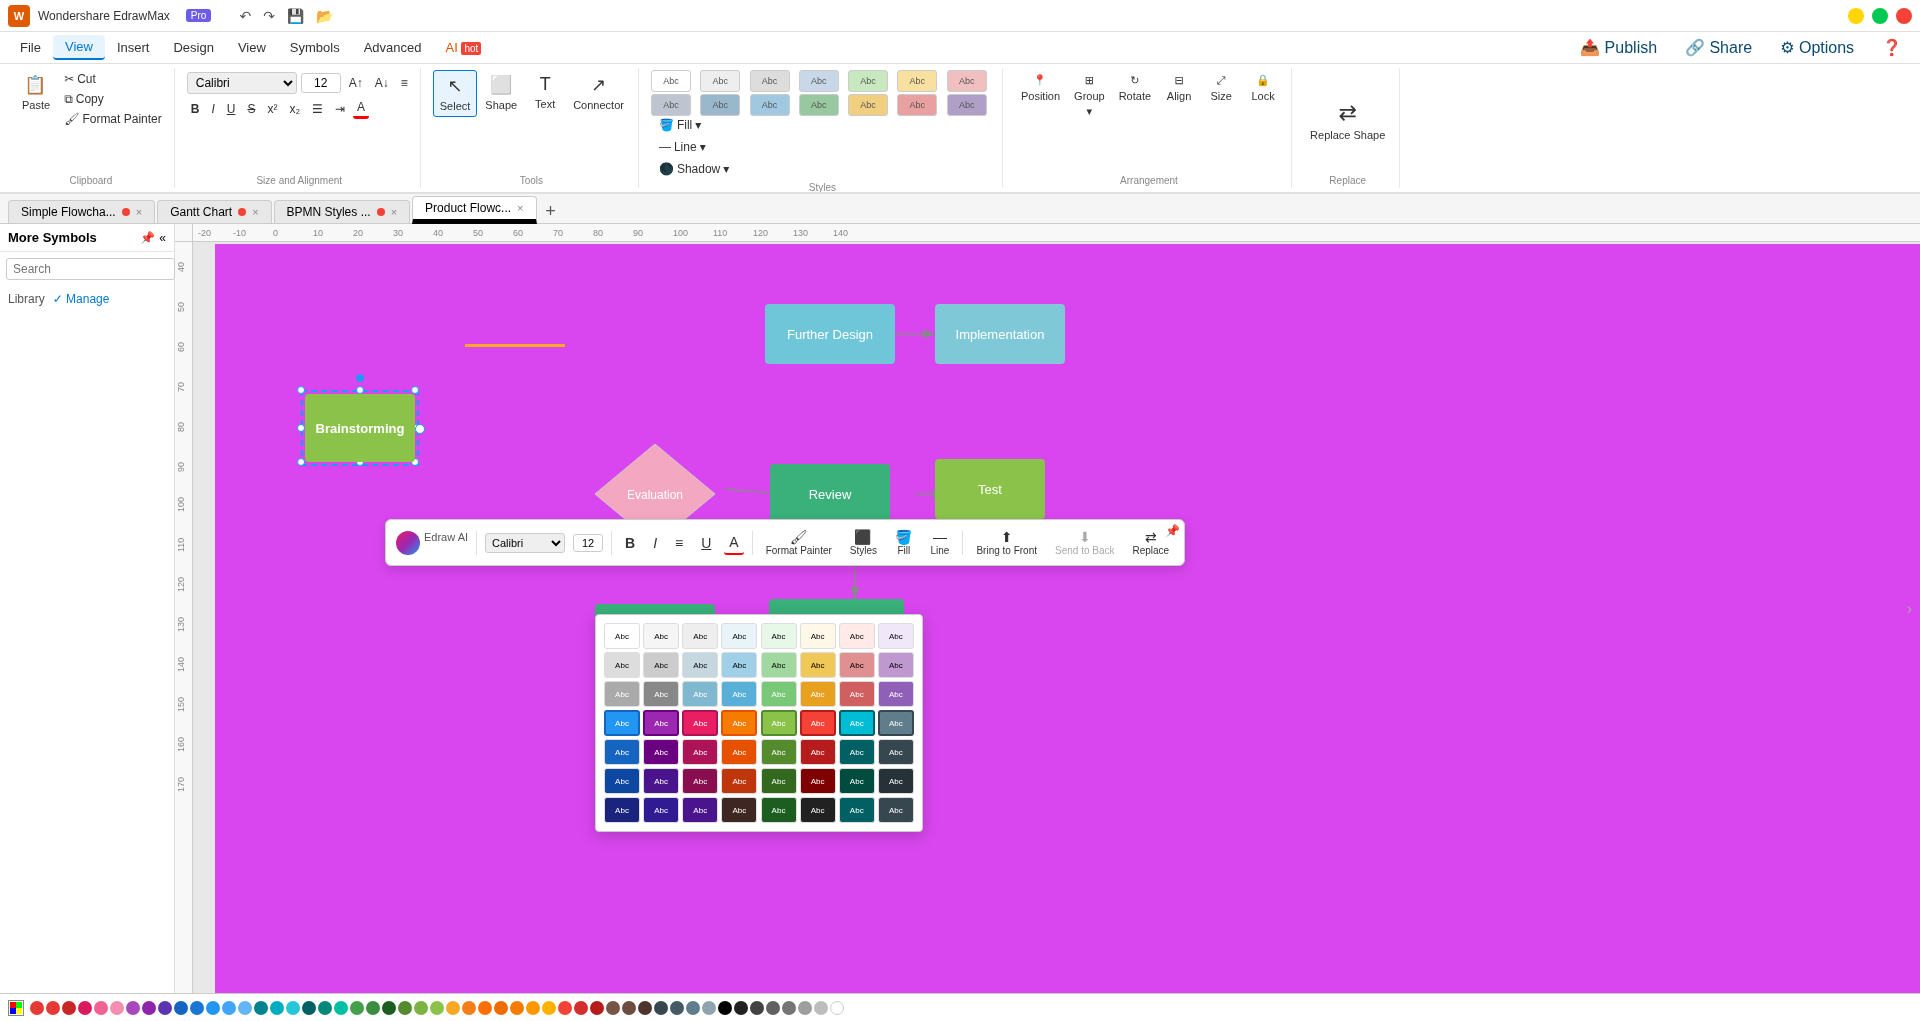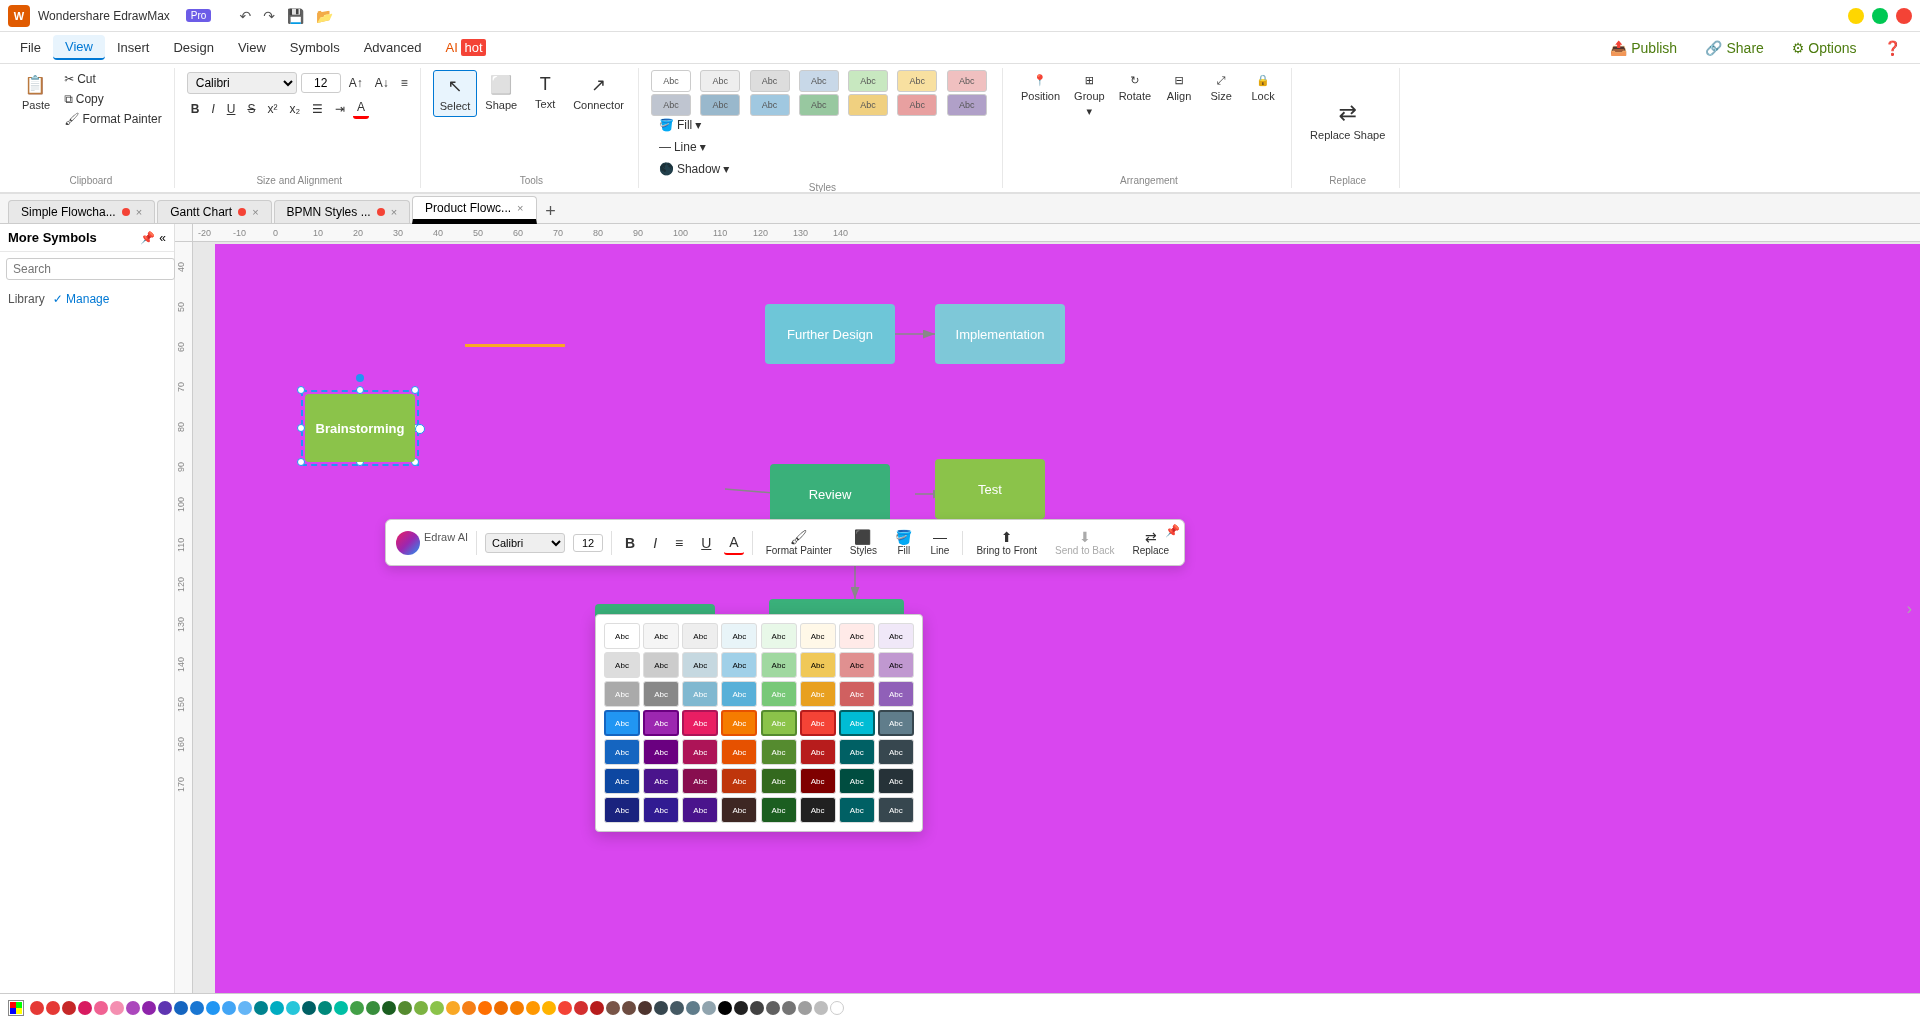--- a/index.html
+++ b/index.html
@@ -22,21 +22,21 @@
     #titlebar .tb-btn { background: none; border: none; cursor: pointer; padding: 2px 4px; font-size: 14px; color: #555; }
 
     
     #menubar {
       height: 32px; background: #fff; display: flex; align-items: center; padding: 0 8px;
       border-bottom: 1px solid #e0e0e0;
     }
     #menubar .menu-item { padding: 4px 12px; cursor: pointer; border-radius: 4px; font-size: 13px; color: #333; }
     #menubar .menu-item.active { background: #e8f4fd; color: #0078d4; border-bottom: 2px solid #0078d4; }
     #menubar .publish-area { margin-left: auto; display: flex; gap: 8px; align-items: center; }
-    #menubar .pub-btn { padding: 4px 10px; border: none; background: none; cursor: pointer; font-size: 14px; color: #4d7c0f; display: flex; align-items: center; gap: 4px; }
+    #menubar .pub-btn { padding: 4px 10px; border: none; background: none; cursor: pointer; font-size: 16px; color: #0c4a6e; display: flex; align-items: center; gap: 4px; }
 
     
     #ribbon {
       height: 130px; background: #fff; border-bottom: 2px solid #e0e0e0; display: flex; padding: 4px 8px; gap: 4px; overflow: hidden;
     }
     .ribbon-group { display: flex; flex-direction: column; border-right: 1px solid #e8e8e8; padding: 2px 8px; min-width: 60px; }
     .ribbon-group-label { font-size: 10px; color: #888; text-align: center; margin-top: auto; padding-top: 4px; }
     .ribbon-row { display: flex; align-items: center; gap: 2px; }
     .r-btn { background: none; border: none; cursor: pointer; padding: 2px 4px; border-radius: 3px; font-size: 12px; color: #333; display: flex; align-items: center; gap: 3px; white-space: nowrap; }
     .r-btn.large { flex-direction: column; font-size: 11px; padding: 4px 6px; min-width: 40px; align-items: center; }
@@ -134,21 +134,21 @@
 </div>
 
 <div id="menubar">
   <div class="menu-item">File</div>
   <div class="menu-item active">View</div>
   <div class="menu-item">Insert</div>
   <div class="menu-item">Design</div>
   <div class="menu-item">View</div>
   <div class="menu-item">Symbols</div>
   <div class="menu-item">Advanced</div>
-  <div class="menu-item" style="color:#e65100;">AI <span style="background:#f44336;color:white;font-size:13px;padding:1px 3px;border-radius:2px;">hot</span></div>
+  <div class="menu-item" style="color:#e65100;">AI <span style="background:#f44336;color:white;font-size:10px;padding:1px 3px;border-radius:2px;">hot</span></div>
   <div class="publish-area">
     <button class="pub-btn">📤 Publish</button>
     <button class="pub-btn">🔗 Share</button>
     <button class="pub-btn">⚙ Options</button>
     <button class="pub-btn">❓</button>
   </div>
 </div>
 
 <div id="ribbon">
 
@@ -415,20 +415,26 @@
       </svg>
 
       <div class="shape-box" style="left:550px;top:60px;width:130px;height:60px;background:#6ec6d8;color:white;font-weight:500;border-radius:4px;">
         Further Design
       </div>
 
       <div class="shape-box" style="left:720px;top:60px;width:130px;height:60px;background:#7ec8d8;color:white;font-weight:500;border-radius:4px;">
         Implementation
       </div>
 
+      <div style="position:absolute;left:380px;top:200px;width:120px;height:100px;">
+        <svg width="120" height="100" viewBox="0 0 120 100">
+          <polygon points="60,0 120,50 60,100 0,50" fill="#f4a7c0" stroke="#ccc" stroke-width="1"></polygon>
+          <text x="60" y="55" text-anchor="middle" fill="white" font-size="12" font-weight="500">Evaluation</text>
+        </svg>
+      </div>
 
       <div class="shape-box" style="left:555px;top:220px;width:120px;height:60px;background:#3ab07a;color:white;font-weight:500;border-radius:4px;">
         Review
       </div>
 
       <div class="shape-box" style="left:720px;top:215px;width:110px;height:60px;background:#8bc34a;color:white;font-weight:500;border-radius:4px;">
         Test
       </div>
 
       <div class="shape-box" style="left:380px;top:360px;width:120px;height:60px;background:#3ab07a;color:white;font-weight:500;border-radius:4px;">

